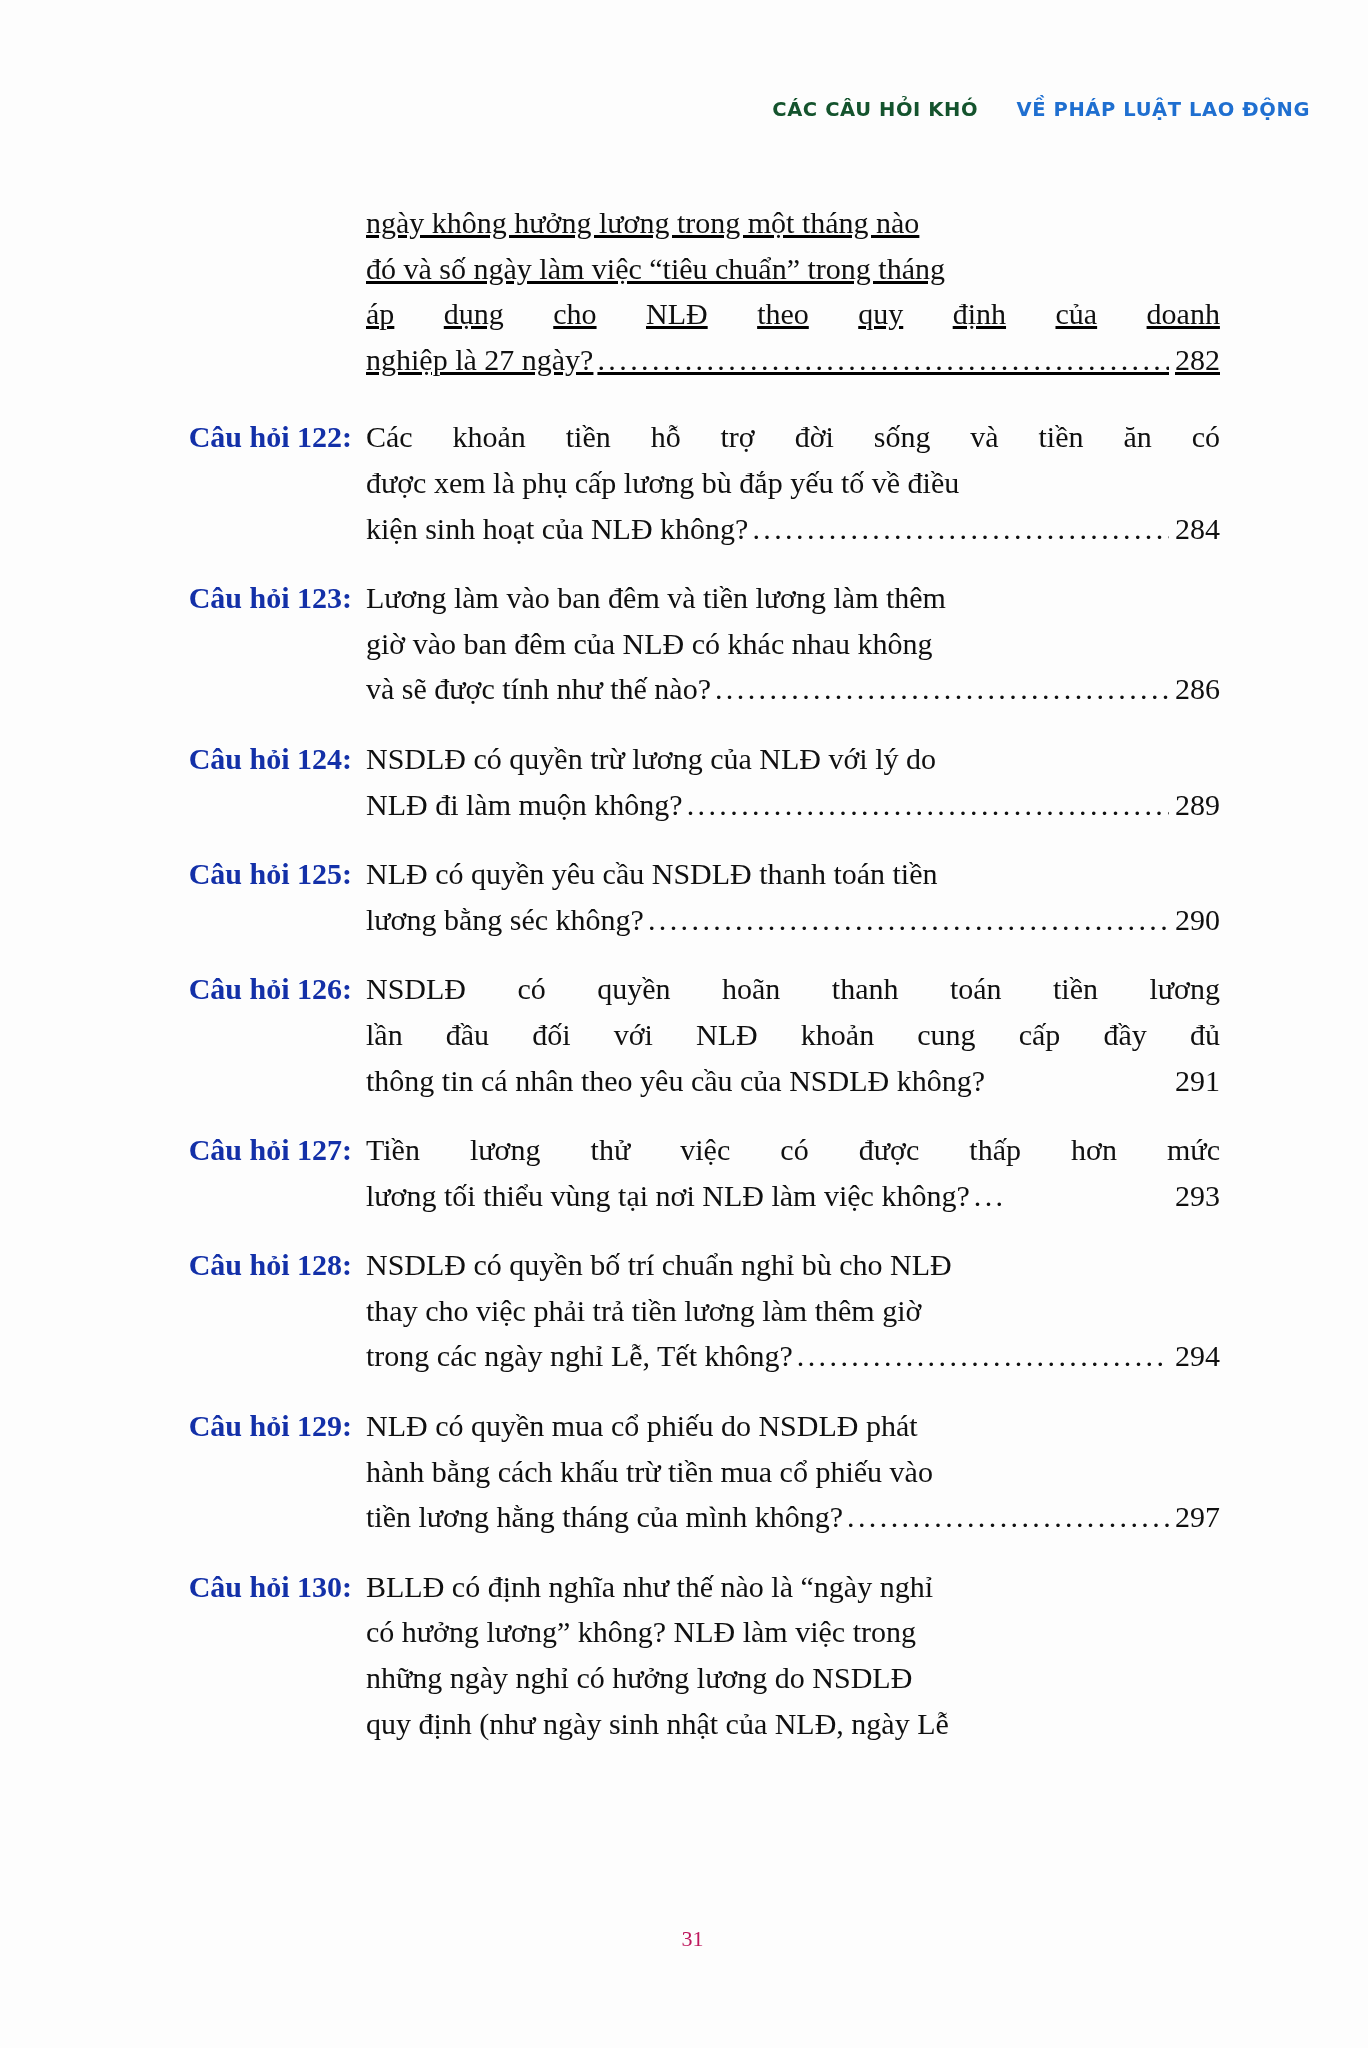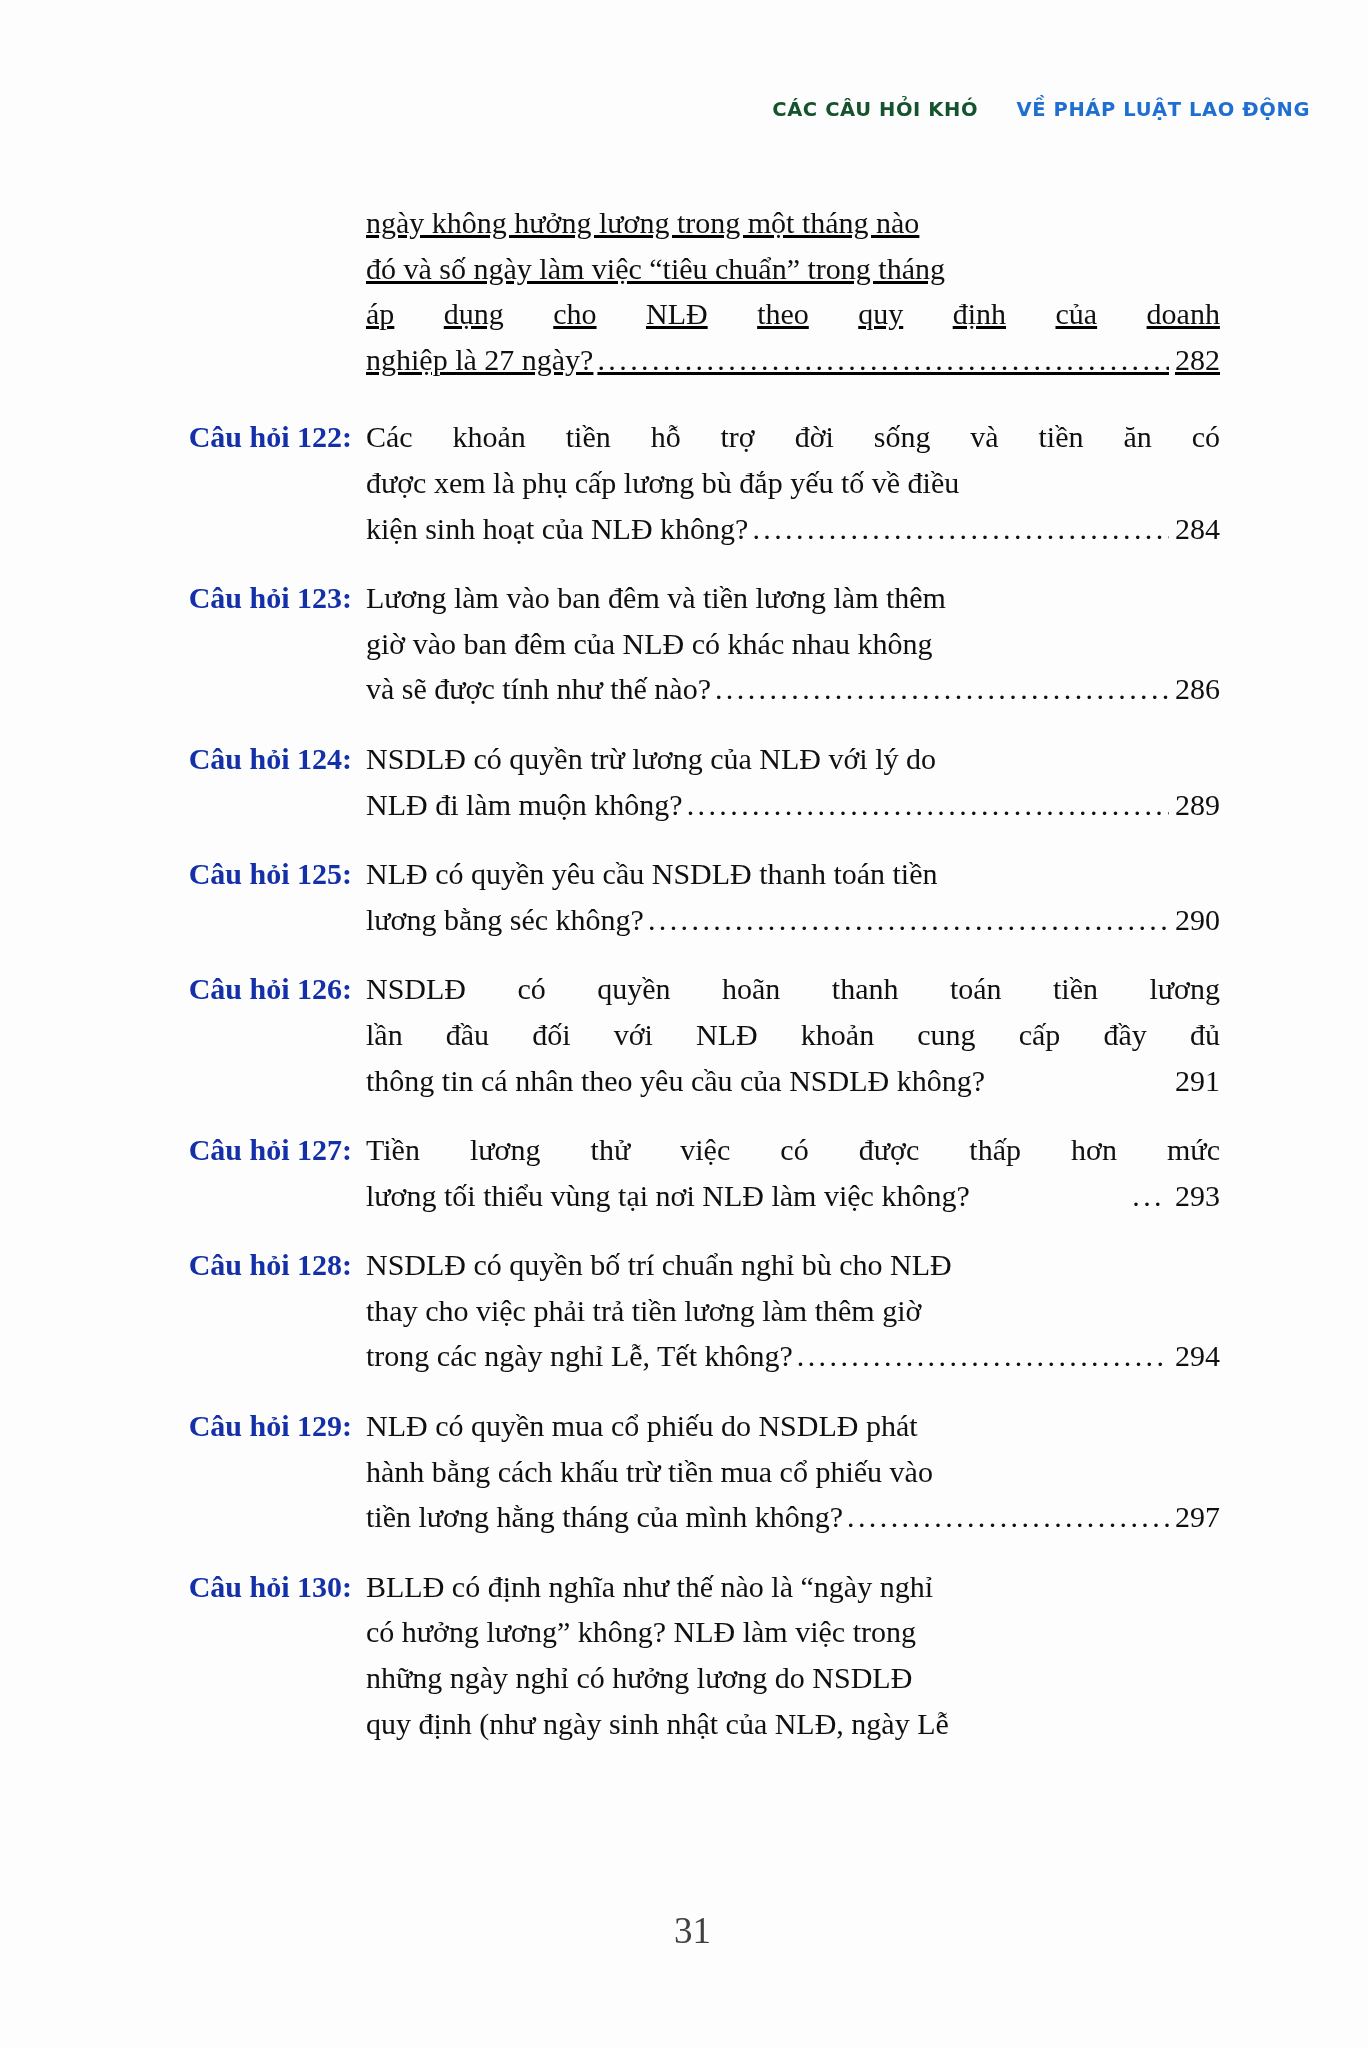--- a/index.html
+++ b/index.html
@@ -78,21 +78,20 @@
     display: flex;
     justify-content: space-between;
   }
   .line.justify > span { white-space: pre; }
 
   
   .line.leader {
     display: flex;
     align-items: baseline;
     white-space: nowrap;
-    text-align: right;
   }
   .line.leader .ltext { flex: 0 0 auto; }
   .line.leader .lead {
     flex: 1 1 auto;
     overflow: hidden;
     white-space: nowrap;
     letter-spacing: 3.4px;
     font-size: 30px;
     color: #101010;
     padding: 0 4px;
@@ -106,22 +105,22 @@
   }
   .line.leader .pageno.tight { padding-left: 0; }
 
   
   .folio {
     position: absolute;
     bottom: 96px;
     left: 17px;
     right: 0;
     text-align: center;
-    font-size: 37px;
-    color: #404040;
+    font-size: 22px;
+    color: #be185d;
   }
 </style>
 </head>
 <body>
 
 <div class="page">
 
   <div class="running-header">
     <span class="hdr-dark">CÁC CÂU HỎI KHÓ </span><span class="hdr-blue">VỀ PHÁP LUẬT LAO ĐỘNG</span>
   </div>

